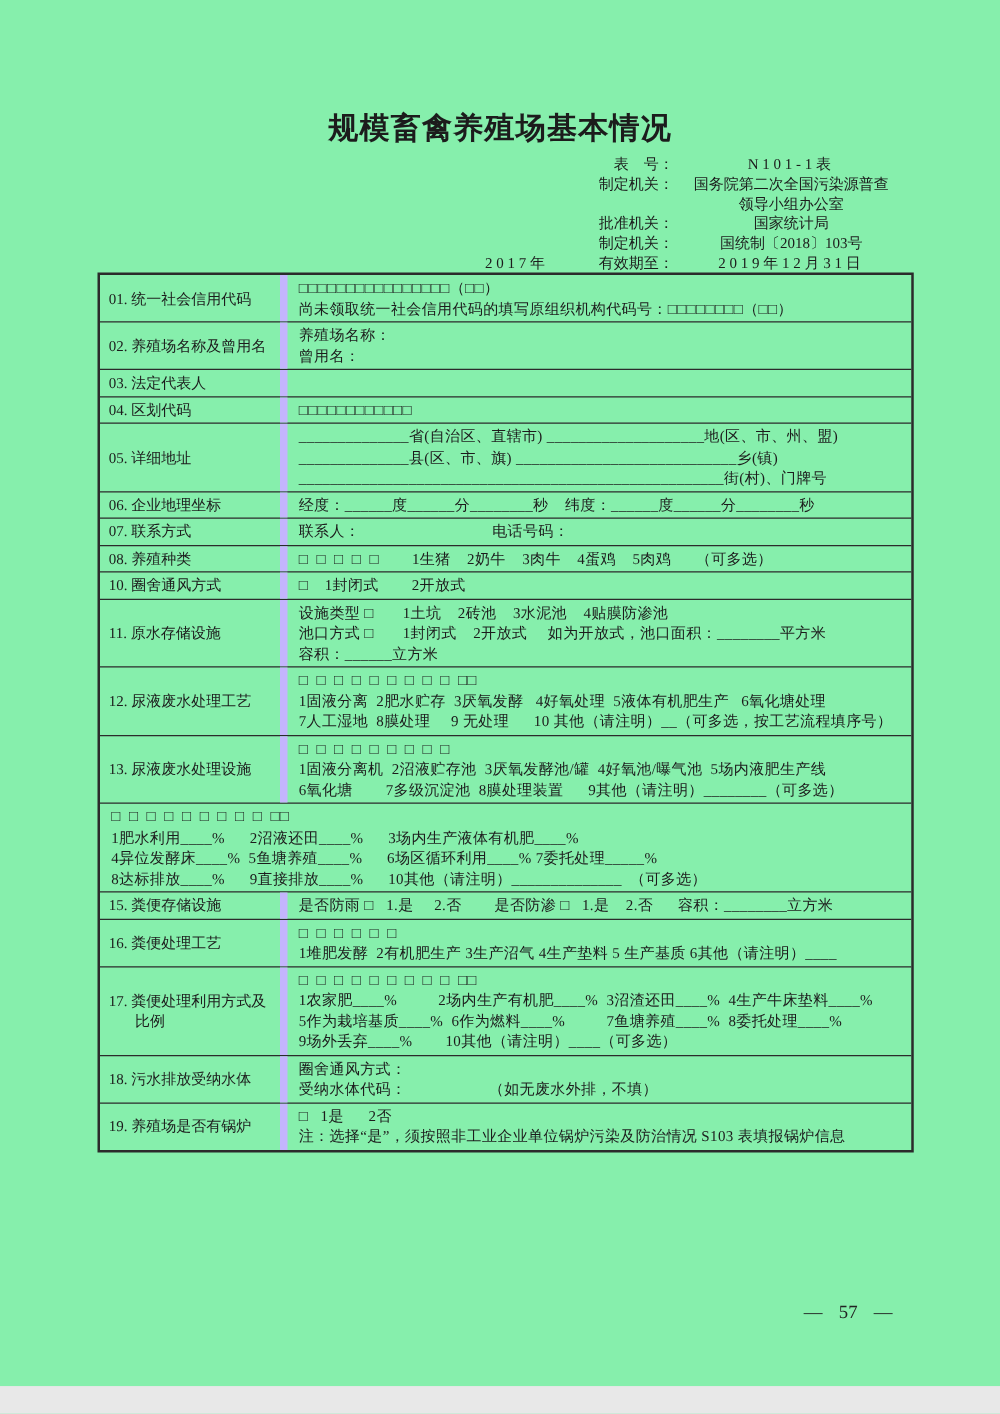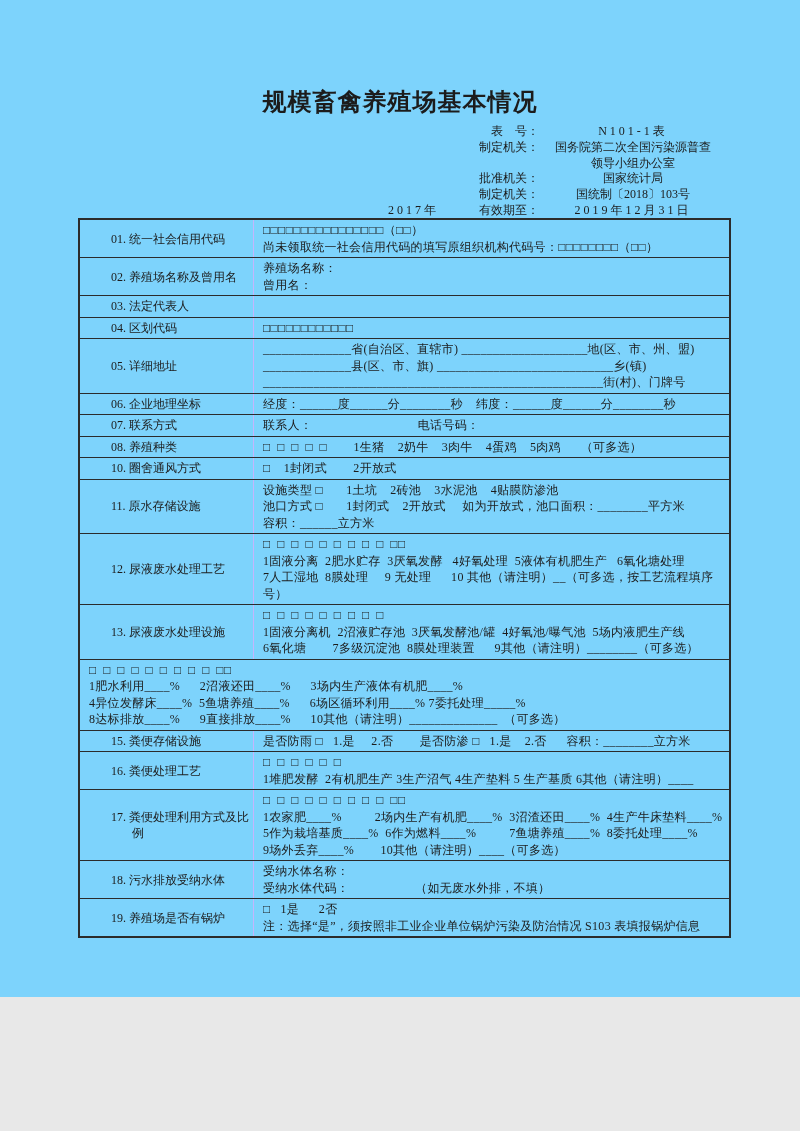--- a/index.html
+++ b/index.html
@@ -1,18 +1,18 @@
 <!DOCTYPE html>
 <html><head>
 <meta charset="utf-8">
 <style>
   html,body { margin:0; padding:0; background:#e8e8e8; }
   .page {
-    position:relative; width:800px; height:997px; margin:0 auto;
-    background:#7dd3fc; overflow:hidden;
+    position:relative; width:800px; height:1109px; margin:0 auto;
+    background:#86efac; overflow:hidden;
     font-family:"Liberation Serif","DejaVu Serif",serif;
     color:#1c1c1c;
   }
   .doc-title {
     position:absolute; top:86px; left:0; right:0;
     text-align:center; font-size:24px; font-weight:bold; letter-spacing:1px;
   }
   
   .meta { position:absolute; top:123px; left:78px; width:649px; font-size:12px; }
   .meta-line { display:flex; align-items:baseline; height:15.8px; }
@@ -22,22 +22,22 @@
   .m-value { width:188px; text-align:center; white-space:pre; }
   .spread { letter-spacing:3px; }
   
   .form-table {
     position:absolute; top:218px; left:78px; width:649px;
     border:2px solid #2b2b2b; font-size:12px;
   }
   .t-row { display:flex; border-top:1px solid #2b2b2b; }
   .t-row:first-child { border-top:none; }
   .c-label {
-    flex:0 0 150px; width:150px; border-right:1px solid #c4b5fd;
-    display:flex; align-items:center; padding:2px 4px 2px 7px; box-sizing:border-box;margin-left:24px;
+    flex:0 0 150px; width:150px; border-right:6px solid #c4b5fd;
+    display:flex; align-items:center; padding:2px 4px 2px 7px; box-sizing:border-box;
   }
   .c-label span { display:block; padding-left:21px; text-indent:-21px; line-height:16px; }
   .c-body { flex:1; padding:2px 6px 2px 9px; min-width:0; }
   .line { line-height:16.5px; min-height:16.5px; white-space:pre-wrap; letter-spacing:0.3px; }
   
   .footer {
     position:absolute; top:1042px; right:86px;
     display:flex; align-items:center; gap:13px; font-size:15px; color:#222;
   }
   .footer span { white-space:pre; }
@@ -242,21 +242,21 @@
         <div class="line">5作为栽培基质____%  6作为燃料____%          7鱼塘养殖____%  8委托处理____%</div>
         <div class="line">9场外丢弃____%        10其他（请注明）____（可多选）</div>
       </div>
     </div>
 
     <div class="t-row">
       <div class="c-label">
           <span>18. 污水排放受纳水体</span>
         </div>
       <div class="c-body">
-        <div class="line">受纳水体名称：</div>
+        <div class="line">圈舍通风方式：</div>
         <div class="line">受纳水体代码：                    （如无废水外排，不填）</div>
       </div>
     </div>
 
     <div class="t-row">
       <div class="c-label">
           <span>19. 养殖场是否有锅炉</span>
         </div>
       <div class="c-body">
         <div class="line">□   1是      2否</div>

